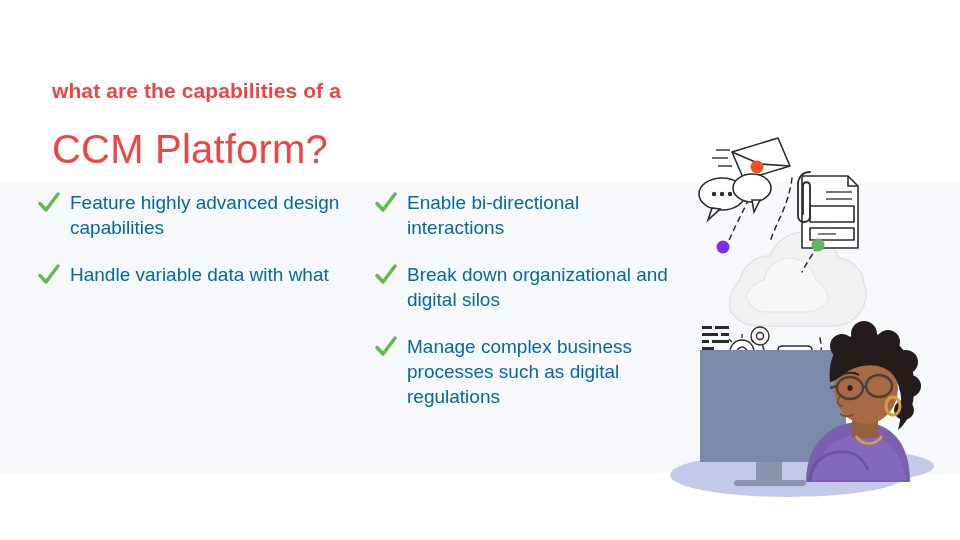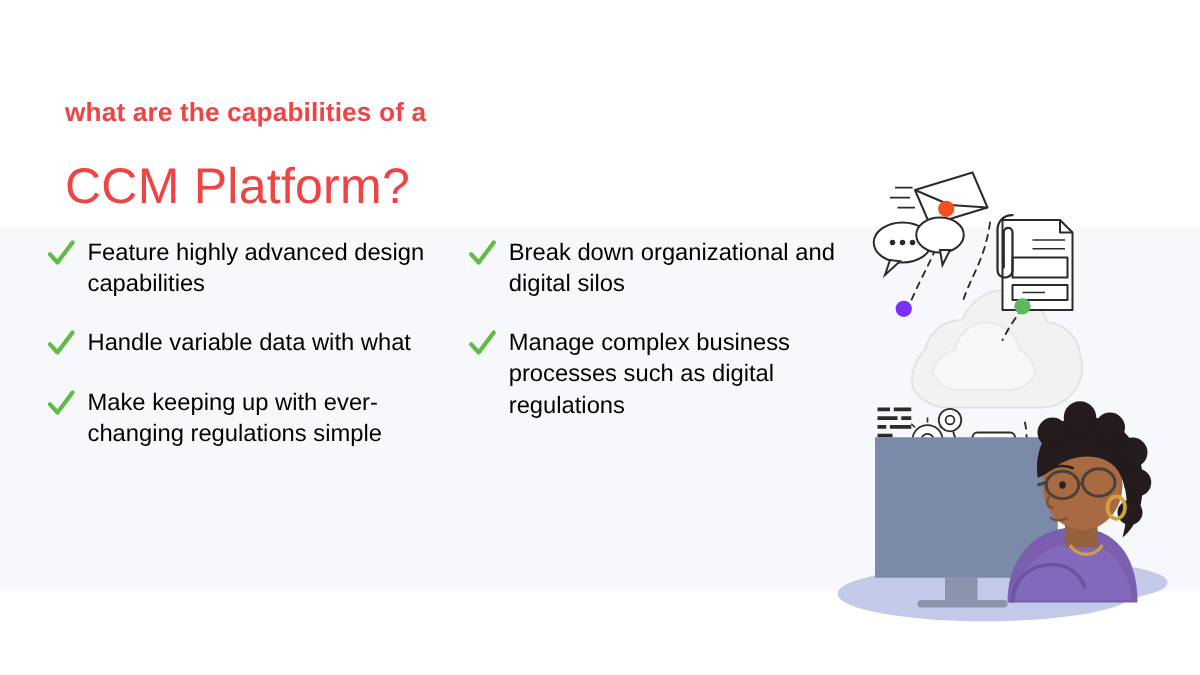--- a/index.html
+++ b/index.html
@@ -76,21 +76,21 @@
     width: 22px;
     height: 26px;
     margin-right: 10px;
     position: relative;
     top: 1px;
   }
   .check-icon svg { display: block; }
   .bullet-text {
     font-size: 19px;
     line-height: 1.32;
-    color: #000000;
+    color: #0369a1;
     font-weight: 400;
   }
 
   
   #illustration {
     position: absolute;
     left: 660px;
     top: 130px;
     width: 300px;
     height: 400px;
@@ -123,34 +123,34 @@
 
     <div class="bullet-item">
       <span class="check-icon">
         <svg width="22" height="24" viewBox="0 0 22 24">
           <path d="M2 12.5 L8 19 L20 3" fill="none" stroke="#62bb46" stroke-width="3.4" stroke-linecap="round" stroke-linejoin="round"></path>
         </svg>
       </span>
       <span class="bullet-text">Handle variable data with what</span>
     </div>
 
-    <div class="bullet-item">
-      <span class="check-icon">
-        <svg width="22" height="24" viewBox="0 0 22 24">
-          <path d="M2 12.5 L8 19 L20 3" fill="none" stroke="#62bb46" stroke-width="3.4" stroke-linecap="round" stroke-linejoin="round"></path>
-        </svg>
-      </span>
-      <span class="bullet-text">Make keeping up with ever-changing regulations simple</span>
-    </div>
 
 
   </div>
 
   <div id="col-right" class="bullet-col">
 
+    <div class="bullet-item">
+      <span class="check-icon">
+        <svg width="22" height="24" viewBox="0 0 22 24">
+          <path d="M2 12.5 L8 19 L20 3" fill="none" stroke="#62bb46" stroke-width="3.4" stroke-linecap="round" stroke-linejoin="round"></path>
+        </svg>
+      </span>
+      <span class="bullet-text">Enable bi-directional interactions</span>
+    </div>
 
     <div class="bullet-item">
       <span class="check-icon">
         <svg width="22" height="24" viewBox="0 0 22 24">
           <path d="M2 12.5 L8 19 L20 3" fill="none" stroke="#62bb46" stroke-width="3.4" stroke-linecap="round" stroke-linejoin="round"></path>
         </svg>
       </span>
       <span class="bullet-text">Break down organizational and digital silos</span>
     </div>
 

